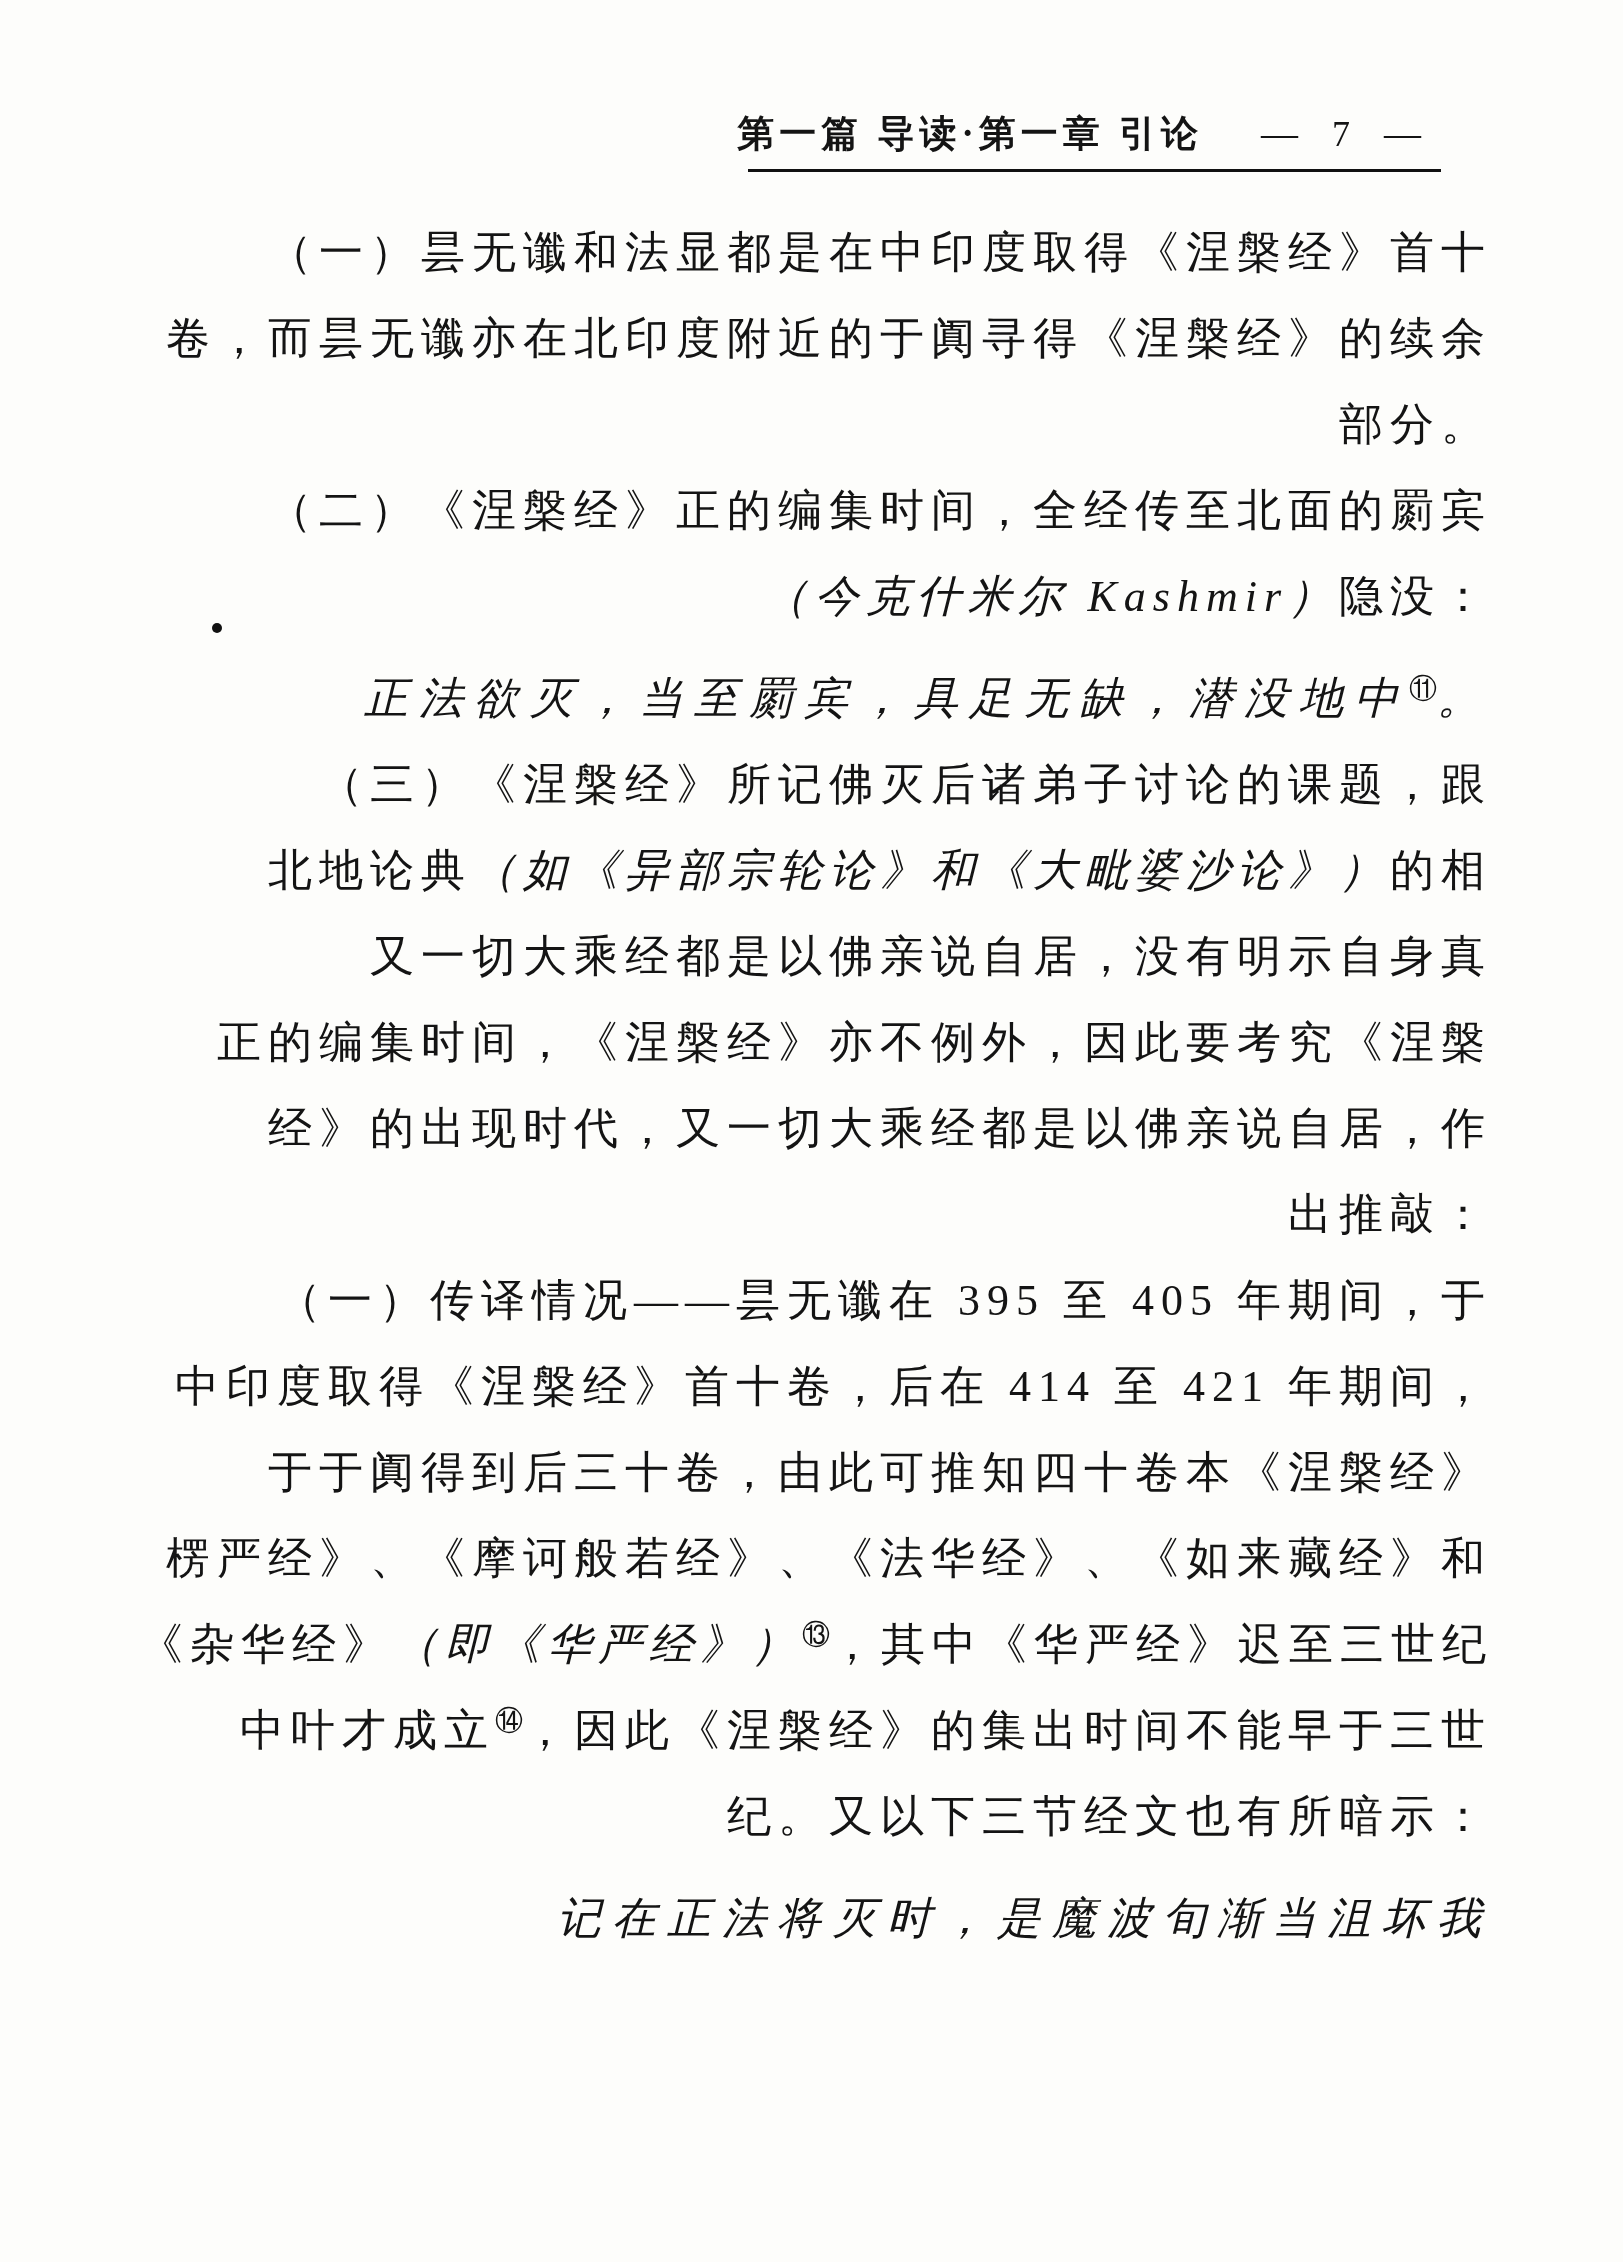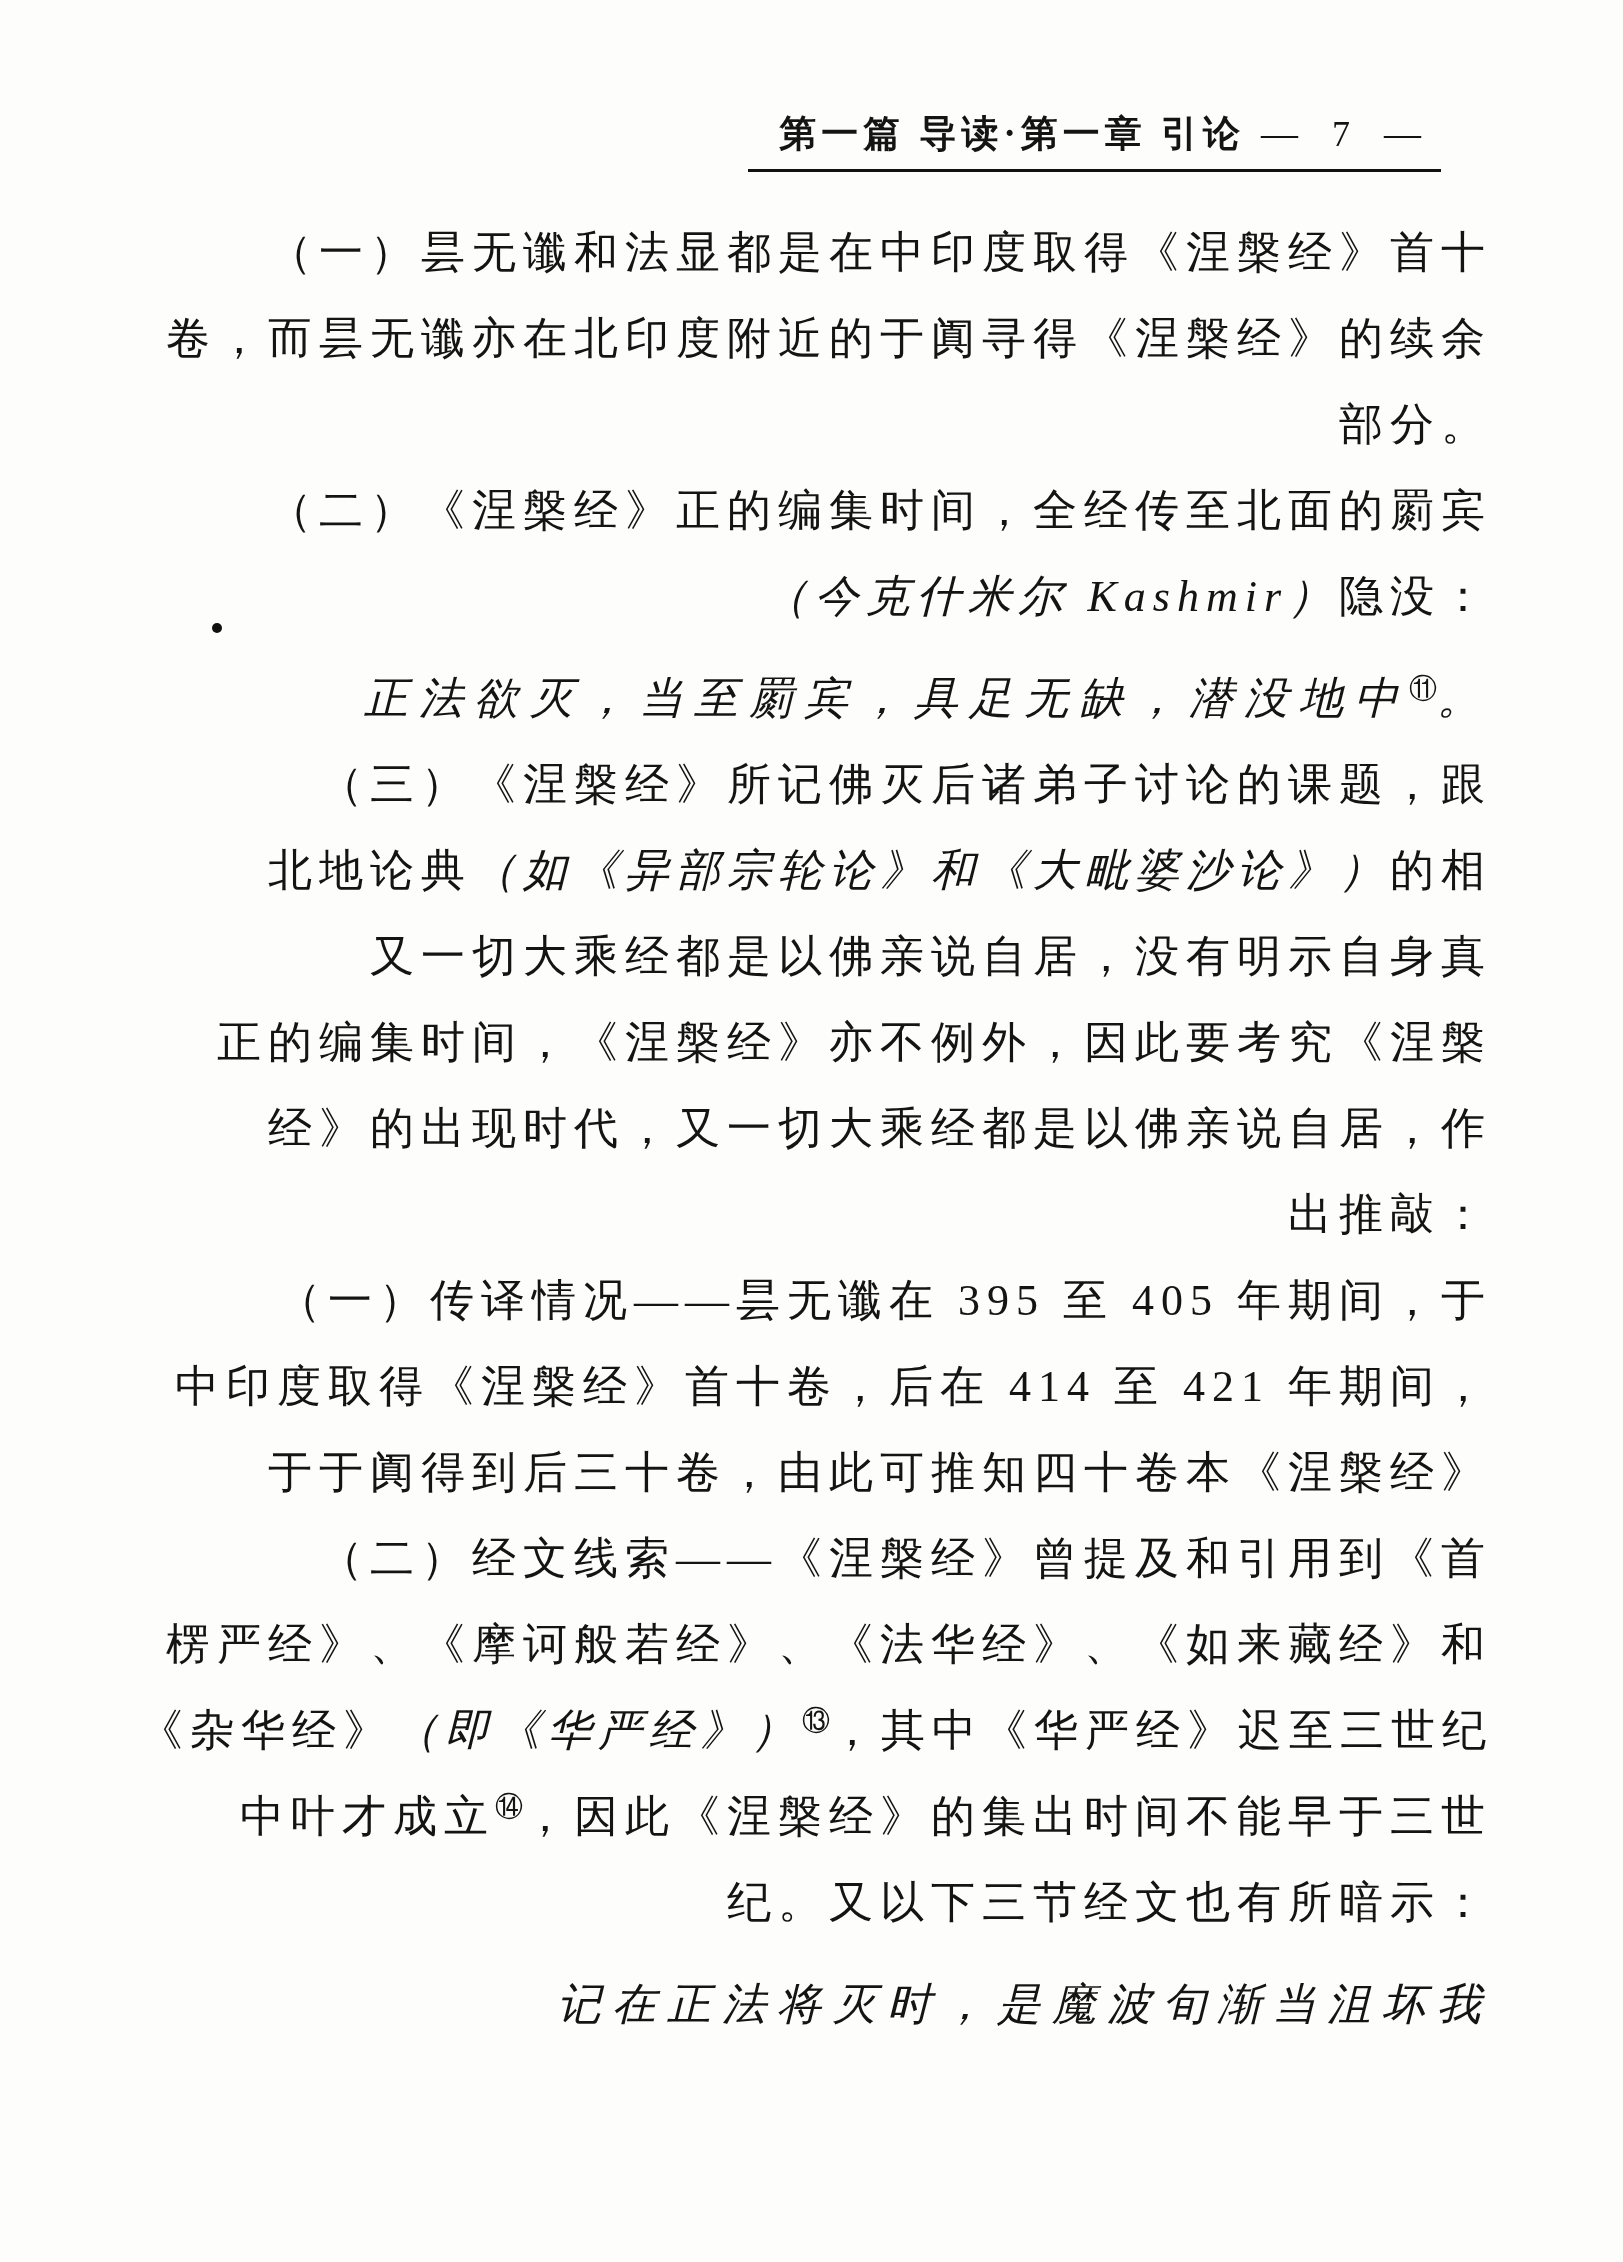--- a/index.html
+++ b/index.html
@@ -15,21 +15,21 @@
     position:absolute;
     top:109px;
     right:187px;
     display:flex;
     align-items:baseline;
     font-size:37px;
     font-weight:bold;
     letter-spacing:5px;
     white-space:nowrap;
   }
-  .page-header .sect{}
+  .page-header .sect{margin-right:42px;}
   .page-header .dash{font-weight:normal;margin:0 16px;letter-spacing:0;}
   .page-header .pgnum{margin:0 18px;letter-spacing:0;font-weight:normal;font-size:36px;}
   .header-rule{
     position:absolute;
     top:169px;
     left:748px;
     width:693px;
     height:3px;
     background:#111;
   }
@@ -140,23 +140,20 @@
 
   <div class="line">
     <span>中印度取得《涅槃经》首十卷，后在 414 至 421 年期间，</span>
   </div>
 
   <div class="line">
     <span>于于阗得到后三十卷，由此可推知四十卷本《涅槃经》</span>
   </div>
 
 
-  <div class="line indent2">
-    <span>（二）经文线索——《涅槃经》曾提及和引用到《首</span>
-  </div>
 
   <div class="line">
     <span>楞严经》、《摩诃般若经》、《法华经》、《如来藏经》和</span>
   </div>
 
   <div class="line">
     <span>《杂华经》</span><span class="kai">（即《华严经》）</span><span class="sup">⑬</span><span>，其中《华严经》迟至三世纪</span>
   </div>
 
   <div class="line">

